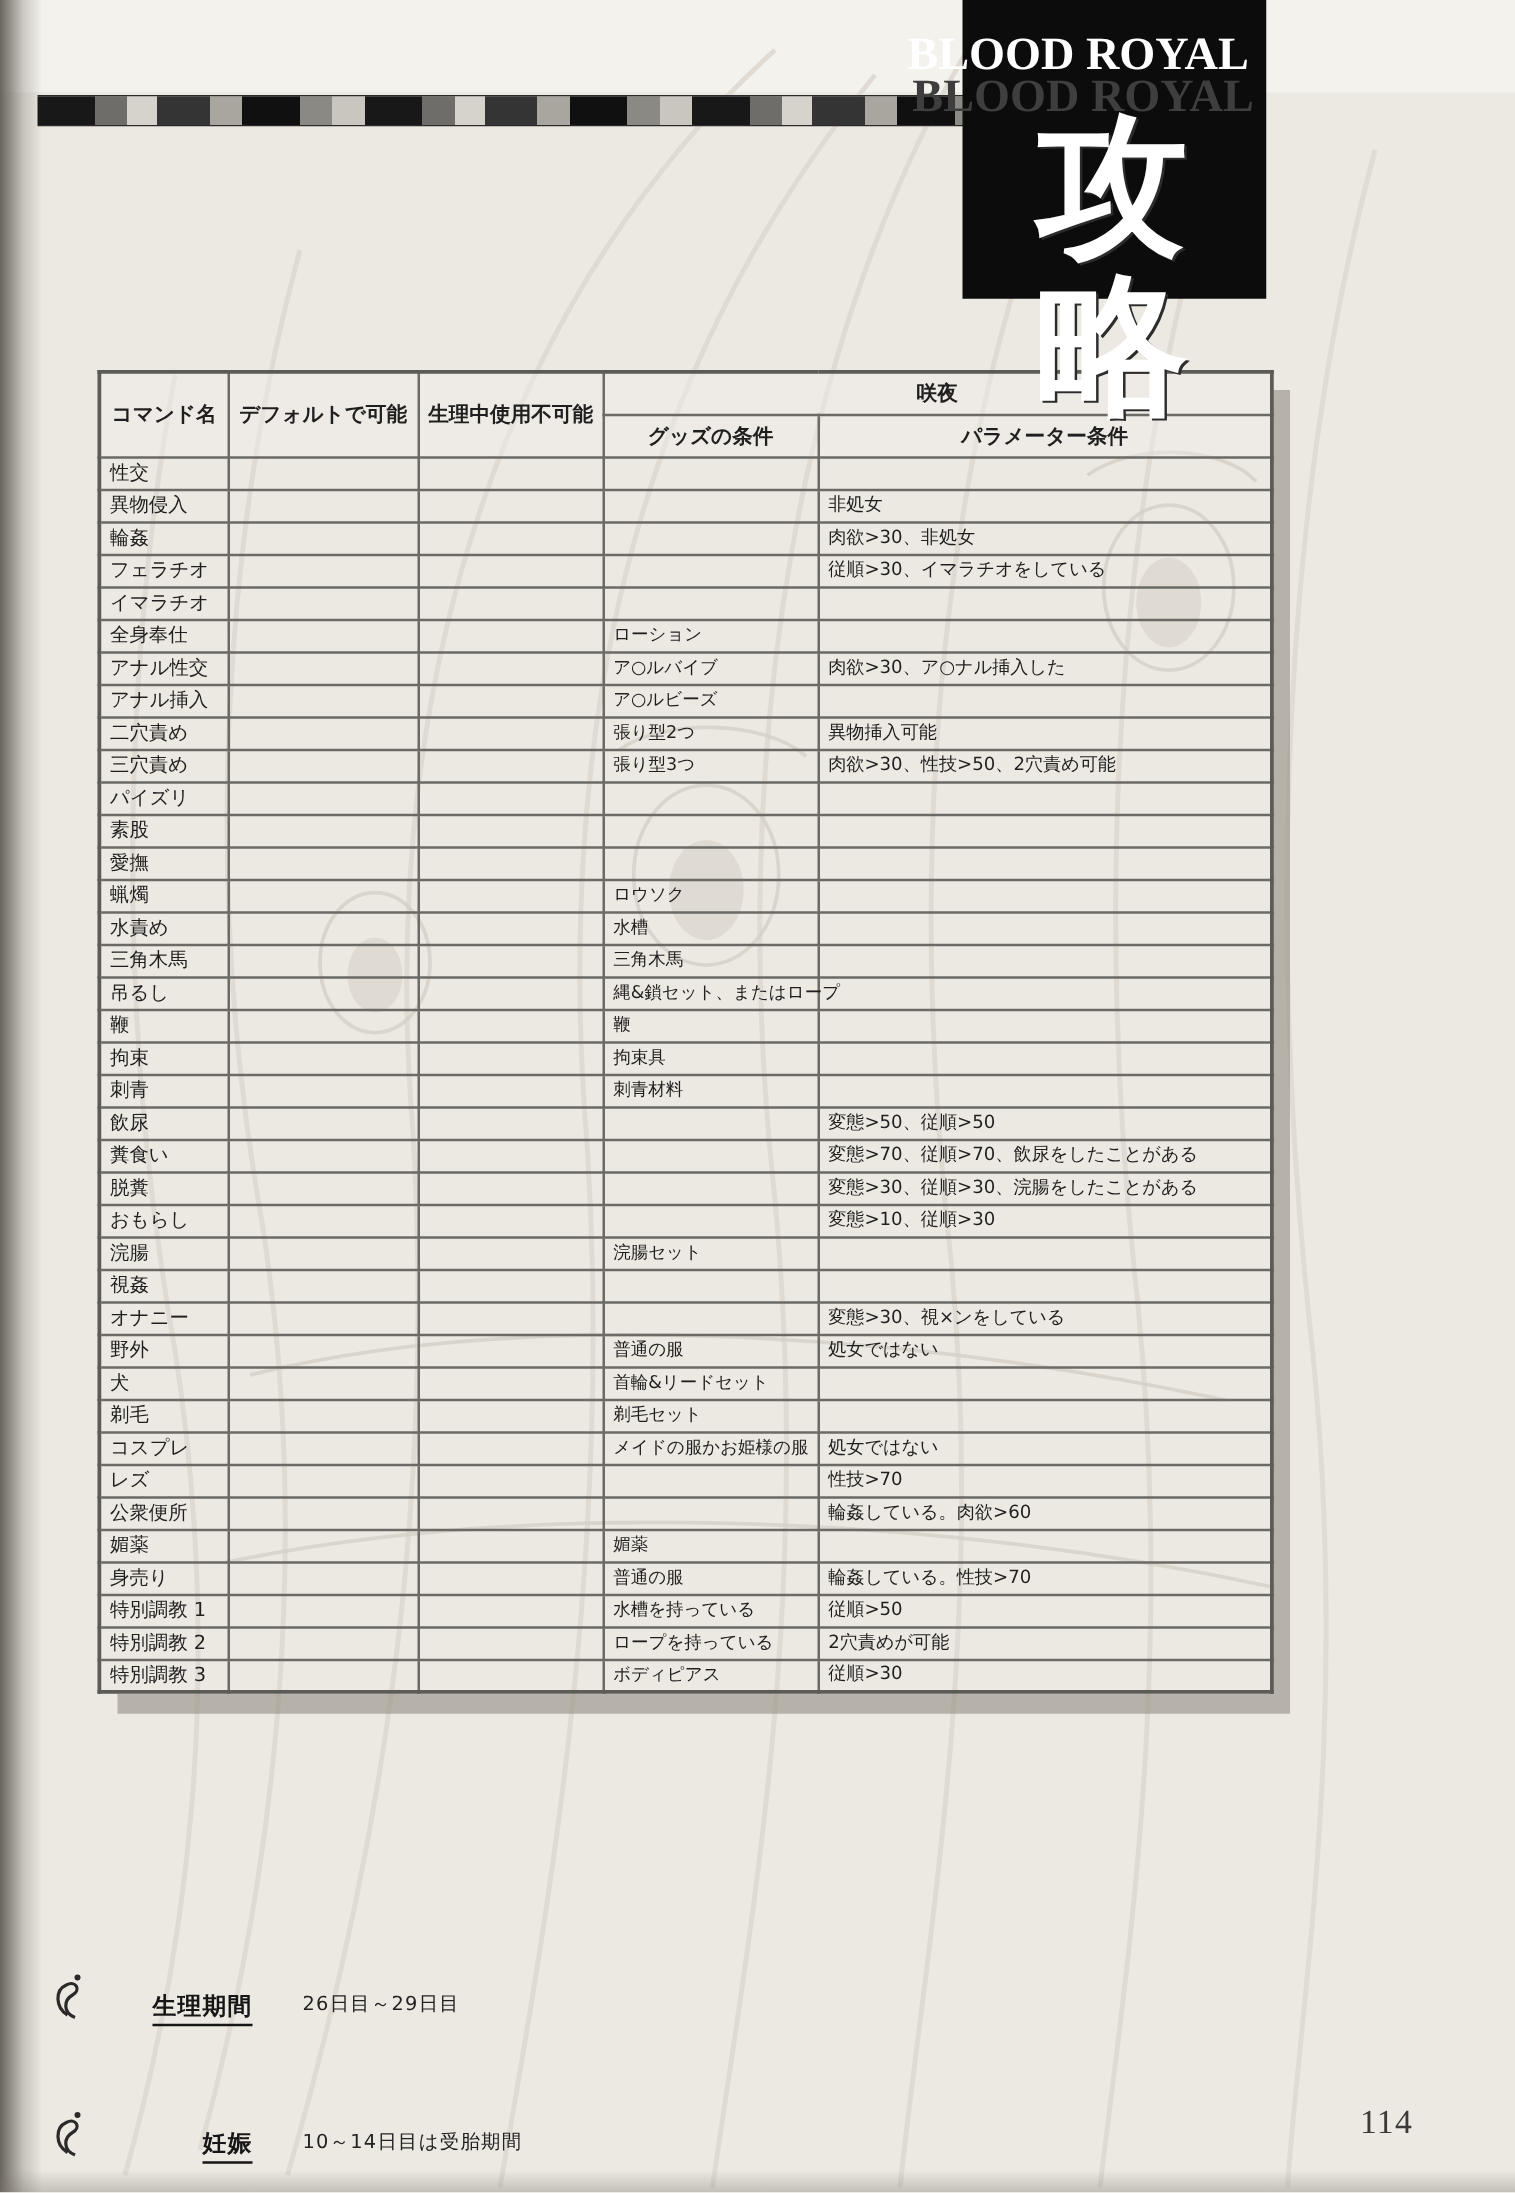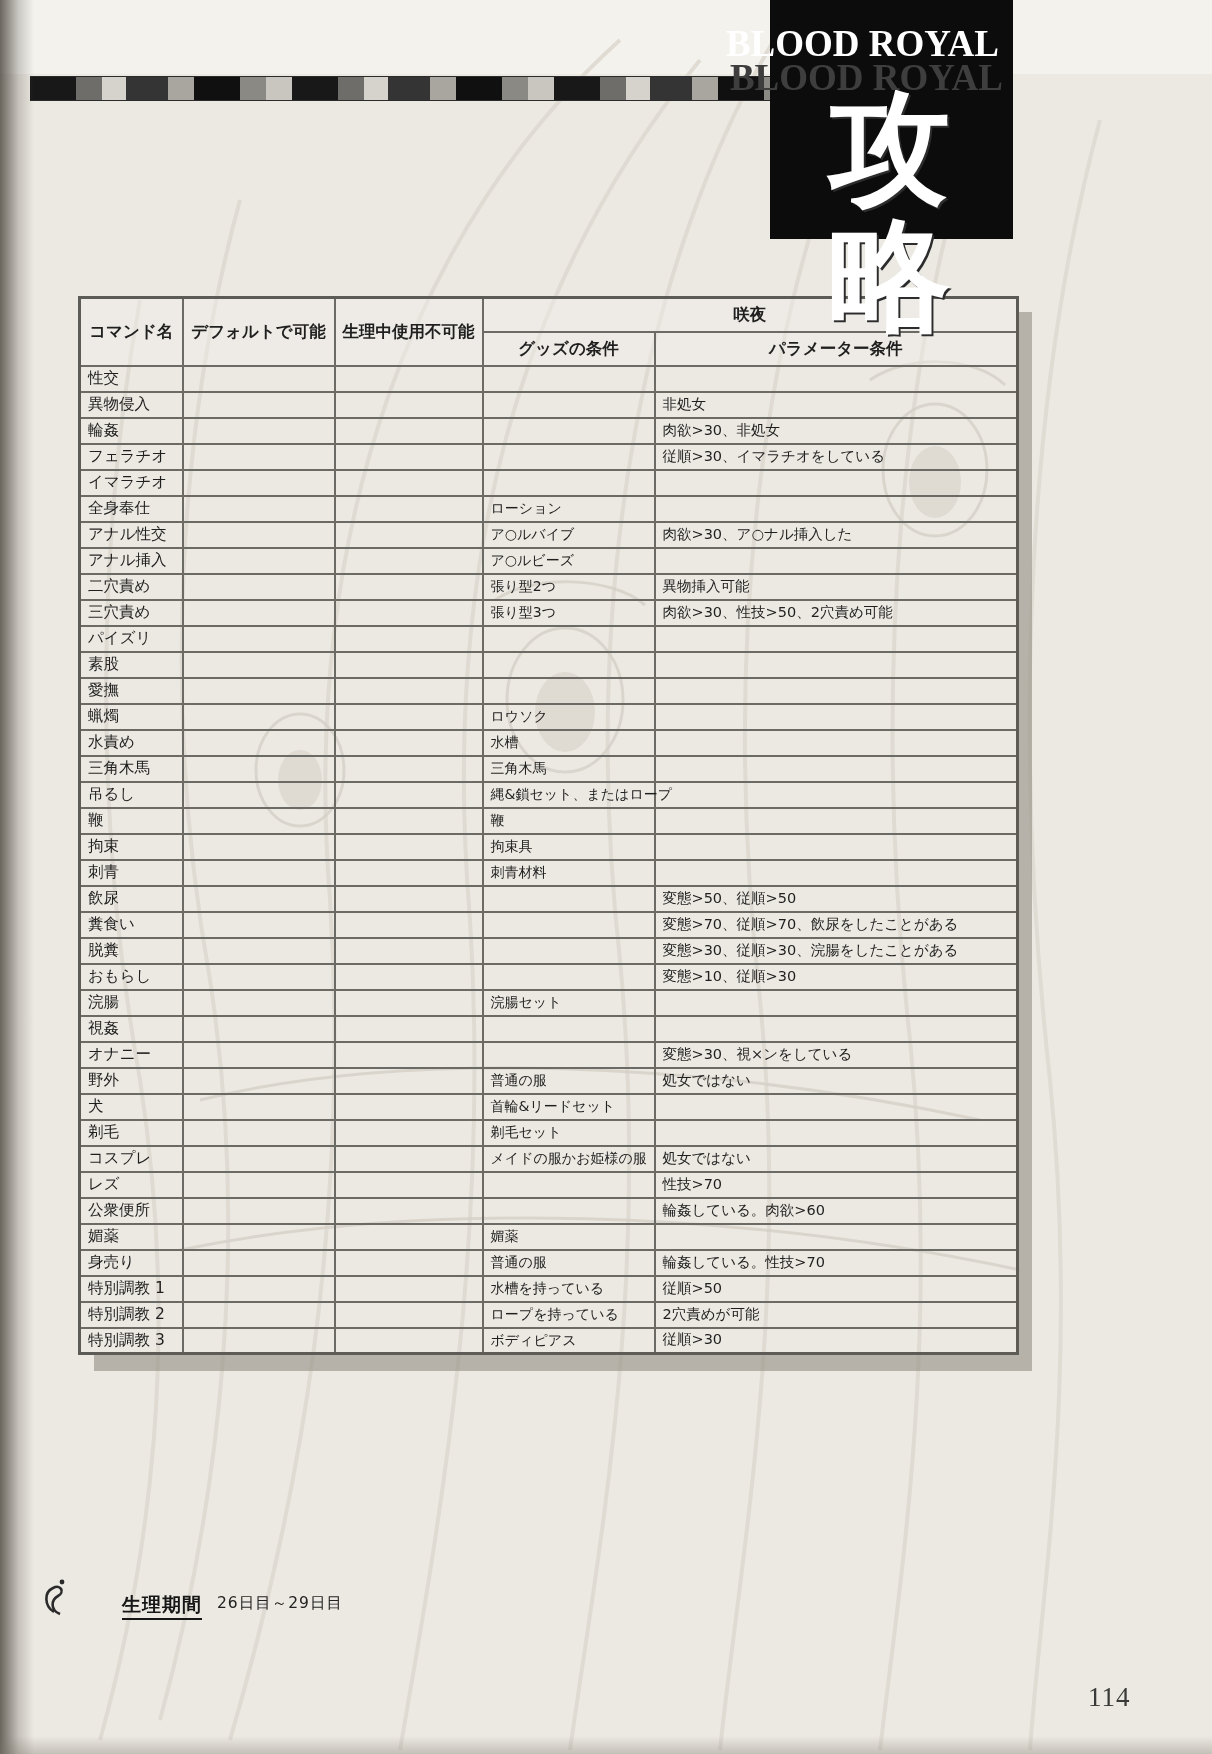--- a/index.html
+++ b/index.html
@@ -48,21 +48,21 @@
   td[data-name="params-cell"]{font-size:14.5px;}
 
   
   .note{position:absolute;left:40px;z-index:3;display:flex;align-items:flex-end;text-align:right;}
   .note-1{top:1572px;}
   .note-2{top:1682px;}
   .ornament{width:34px;height:46px;margin-right:10px;}
   .note-label-box{display:inline-block;min-width:118px;}
   .note-label{font-size:19px;font-weight:bold;color:#161616;border-bottom:2.5px solid #161616;
       padding-bottom:3px;letter-spacing:1px;}
-  .note-value{font-size:15.5px;color:#222;margin-left:15px;padding-bottom:4px;letter-spacing:1px;}
+  .note-value{font-size:15.5px;color:#222;margin-left:40px;padding-bottom:4px;letter-spacing:1px;}
 
   .page-number{position:absolute;left:1088px;top:1682px;font-family:Liberation Serif, serif;
       font-size:27px;color:#3a3a38;z-index:3;letter-spacing:1px;}
 </style>
 </head>
 <body>
 
 <div class="page" data-name="scanned-page">
 
   <div class="top-light" data-name="page-top-area"></div>
@@ -398,16 +398,24 @@
 
   <div class="note note-1" data-name="note-menstruation">
     <svg class="ornament" viewBox="0 0 34 46" data-name="ornament-icon" aria-hidden="true">
       <path d="M14,40 C4,34 4,20 13,16 C21,12 25,20 18,24 C11,28 10,38 20,42" fill="none" stroke="#2a2a2a" stroke-width="2.6"></path>
       <circle cx="22" cy="10" r="2.4" fill="#2a2a2a"></circle>
     </svg>
     <span class="note-label-box"><span class="note-label" data-name="note-label">生理期間</span></span>
     <span class="note-value" data-name="note-value">26日目～29日目</span>
   </div>
 
+  <div class="note note-2" data-name="note-pregnancy">
+    <svg class="ornament" viewBox="0 0 34 46" data-name="ornament-icon" aria-hidden="true">
+      <path d="M14,40 C4,34 4,20 13,16 C21,12 25,20 18,24 C11,28 10,38 20,42" fill="none" stroke="#2a2a2a" stroke-width="2.6"></path>
+      <circle cx="22" cy="10" r="2.4" fill="#2a2a2a"></circle>
+    </svg>
+    <span class="note-label-box"><span class="note-label" data-name="note-label">妊娠</span></span>
+    <span class="note-value" data-name="note-value">10～14日目は受胎期間</span>
+  </div>
 
   <div class="page-number" data-name="page-number">114</div>
 
 </div>
 
 </body></html>

